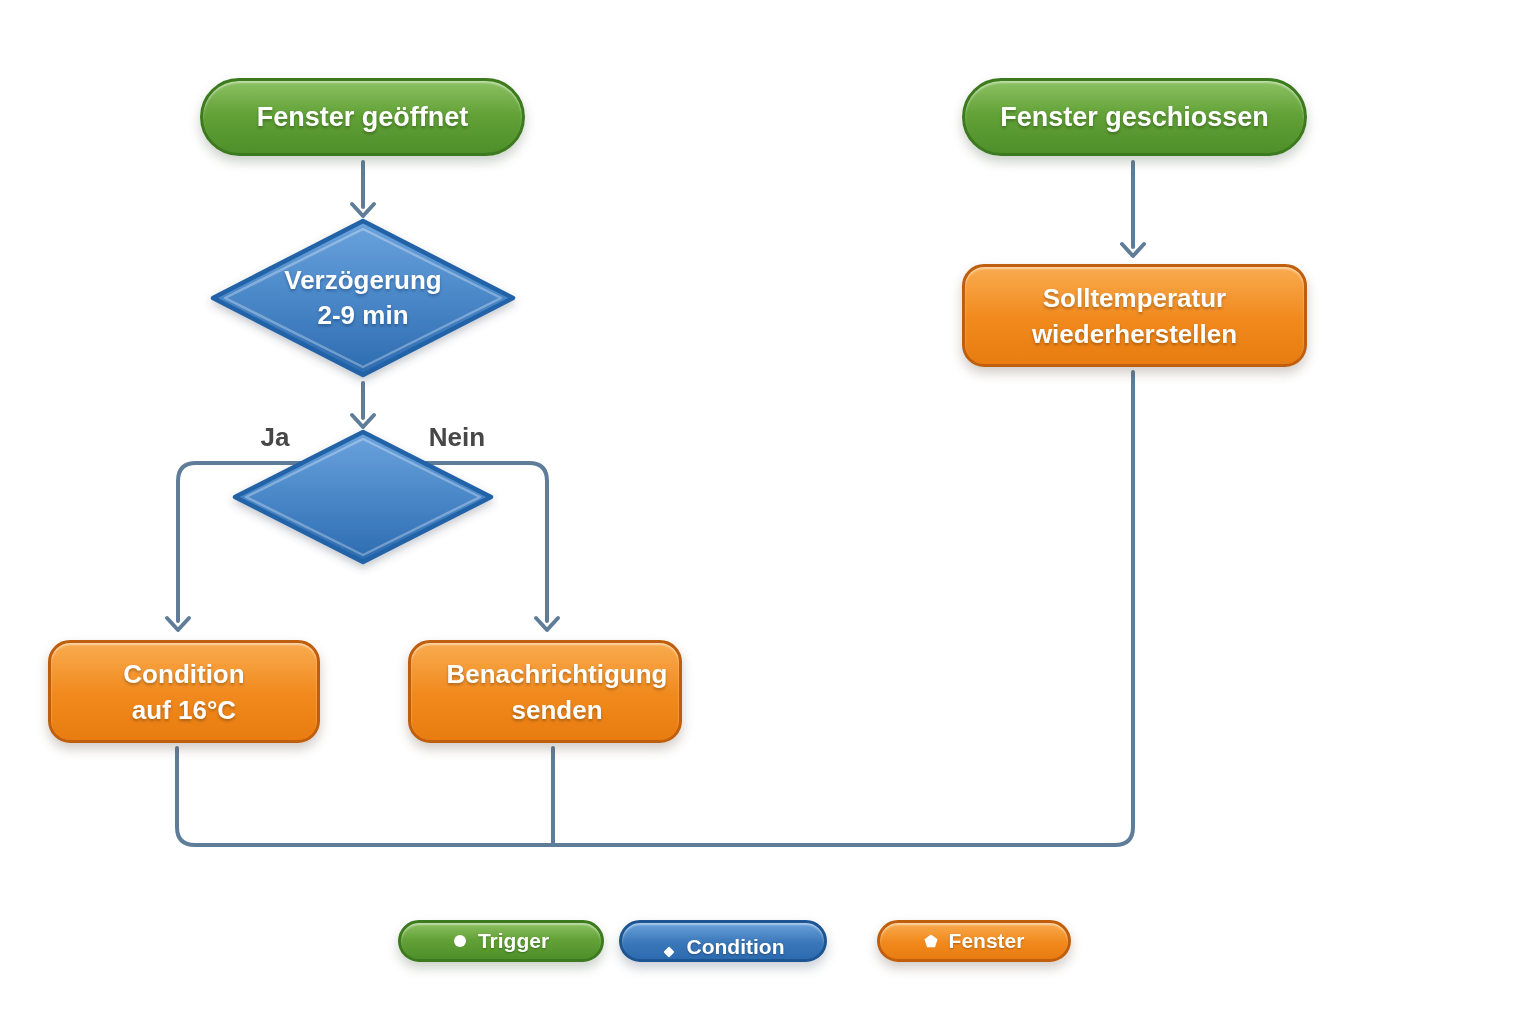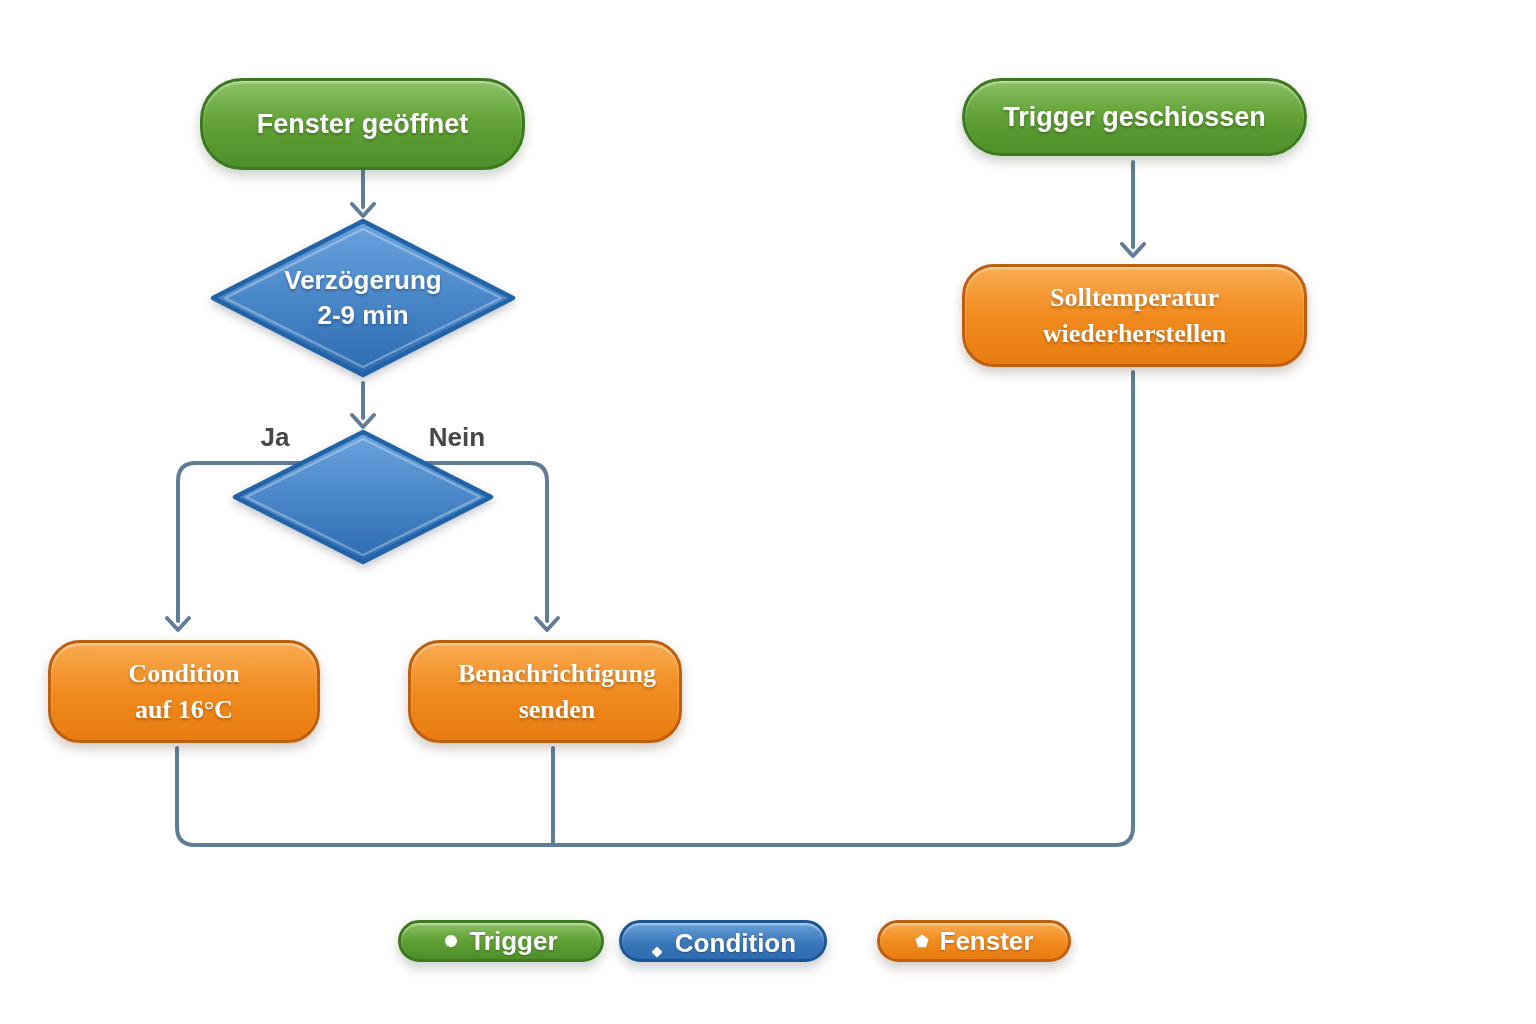--- a/index.html
+++ b/index.html
@@ -10,21 +10,21 @@
   }
   .wires { position:absolute; left:0; top:0; width:1536px; height:1024px; }
 
   .node {
     position:absolute; display:flex; flex-direction:column;
     align-items:center; justify-content:center;
     color:#ffffff; font-weight:bold; text-align:center;
     text-shadow:0 2px 3px rgba(0,0,0,.28); box-sizing:border-box;
   }
   .pill    { border-radius:42px; }
-  .rounded { border-radius:32px;font-family:Liberation Serif, serif; }
+  .rounded { border-radius:22px; }
 
   .green {
     background:linear-gradient(180deg,#8cc163 0%,#61a136 48%,#4f8f2a 100%);
     border:3px solid #3d7a1f;
     box-shadow:inset 0 2px 2px rgba(255,255,255,.45), 0 6px 12px rgba(70,90,60,.28);
   }
   .orange {
     background:linear-gradient(180deg,#f9ab4f 0%,#f18a1e 52%,#e87c10 100%);
     border:3px solid #bf5e0c;
     box-shadow:inset 0 2px 2px rgba(255,255,255,.5), 0 6px 12px rgba(90,70,50,.28);
@@ -47,21 +47,21 @@
   .diamond-text .line { line-height:35px; font-size:26px; }
 
   .edge-label {
     position:absolute; color:#474747; font-weight:bold; font-size:26px;
     text-align:center;
   }
 
   .legend-pill {
     position:absolute; height:42px; display:flex; align-items:center;
     justify-content:center; gap:11px;
-    color:#ffffff; font-weight:bold; font-size:26px;
+    color:#ffffff; font-weight:bold; font-size:21px;
     border-radius:22px; box-sizing:border-box;
     text-shadow:0 1px 2px rgba(0,0,0,.3);
   }
   .bullet { display:flex; align-items:center; }
 </style>
 </head>
 <body>
 
 <div class="stage">
 
@@ -102,26 +102,26 @@
       <polygon points="213,298 363,221 513,298 363,375" fill="url(#gradBlue)" stroke="#2263a8" stroke-width="4.5" stroke-linejoin="round" filter="url(#ds)"></polygon>
       <polygon points="225,298 363,229 501,298 363,367" fill="none" stroke="rgba(255,255,255,0.3)" stroke-width="2.5" stroke-linejoin="round"></polygon>
     </g>
 
     <g>
       <polygon points="235,497 363,432 491,497 363,562" fill="url(#gradBlue)" stroke="#2263a8" stroke-width="4.5" stroke-linejoin="round" filter="url(#ds)"></polygon>
       <polygon points="246,497 363,439 480,497 363,555" fill="none" stroke="rgba(255,255,255,0.3)" stroke-width="2.5" stroke-linejoin="round"></polygon>
     </g>
   </svg>
 
-  <div class="node pill green" style="left:200px; top:78px; width:325px; height:92px;">
+  <div class="node pill green" style="left:200px; top:78px; width:325px; height:78px;">
     <span class="line">Fenster geöffnet</span>
   </div>
 
   <div class="node pill green" style="left:962px; top:78px; width:345px; height:78px;">
-    <span class="line">Trigger geschiossen</span>
+    <span class="line">Fenster geschiossen</span>
   </div>
 
   <div class="diamond-text" style="left:243px; top:260px; width:240px; height:76px;">
     <span class="line">Verzögerung</span>
     <span class="line">2-9 min</span>
   </div>
 
 
   <div class="edge-label" style="left:245px; top:422px; width:60px;text-align:center;">Ja</div>
   <div class="edge-label" style="left:417px; top:422px; width:80px;">Nein</div>

